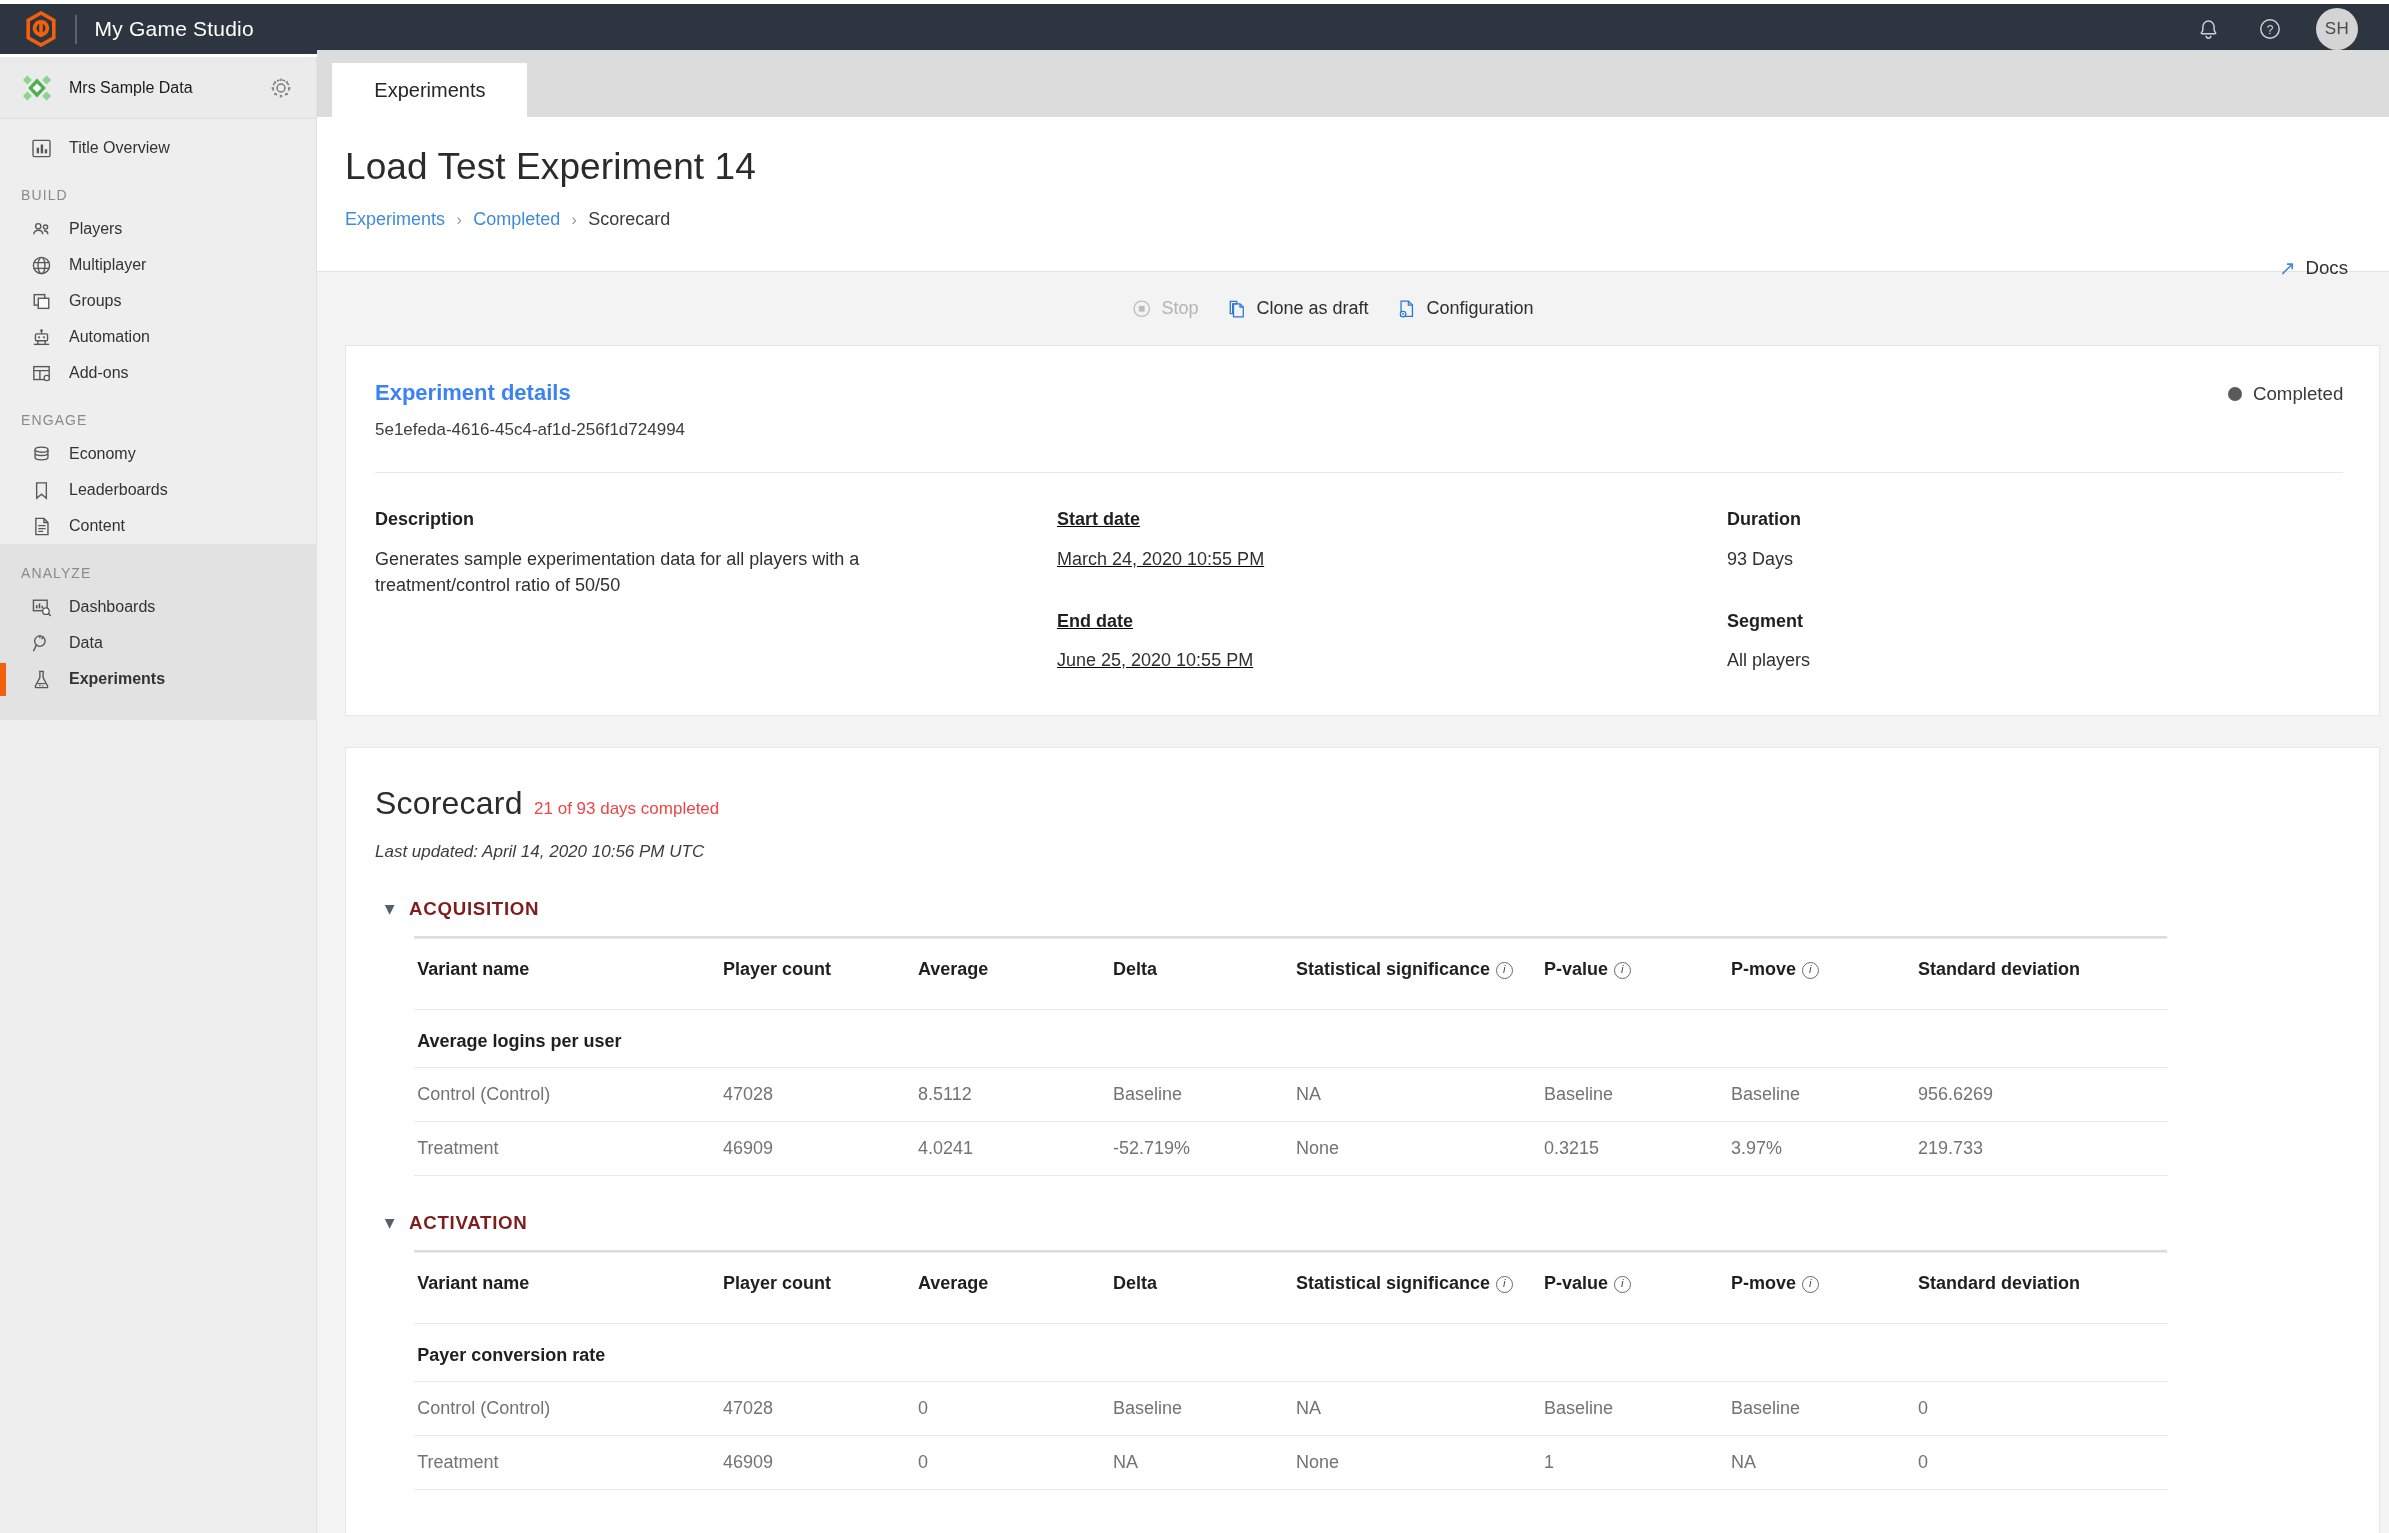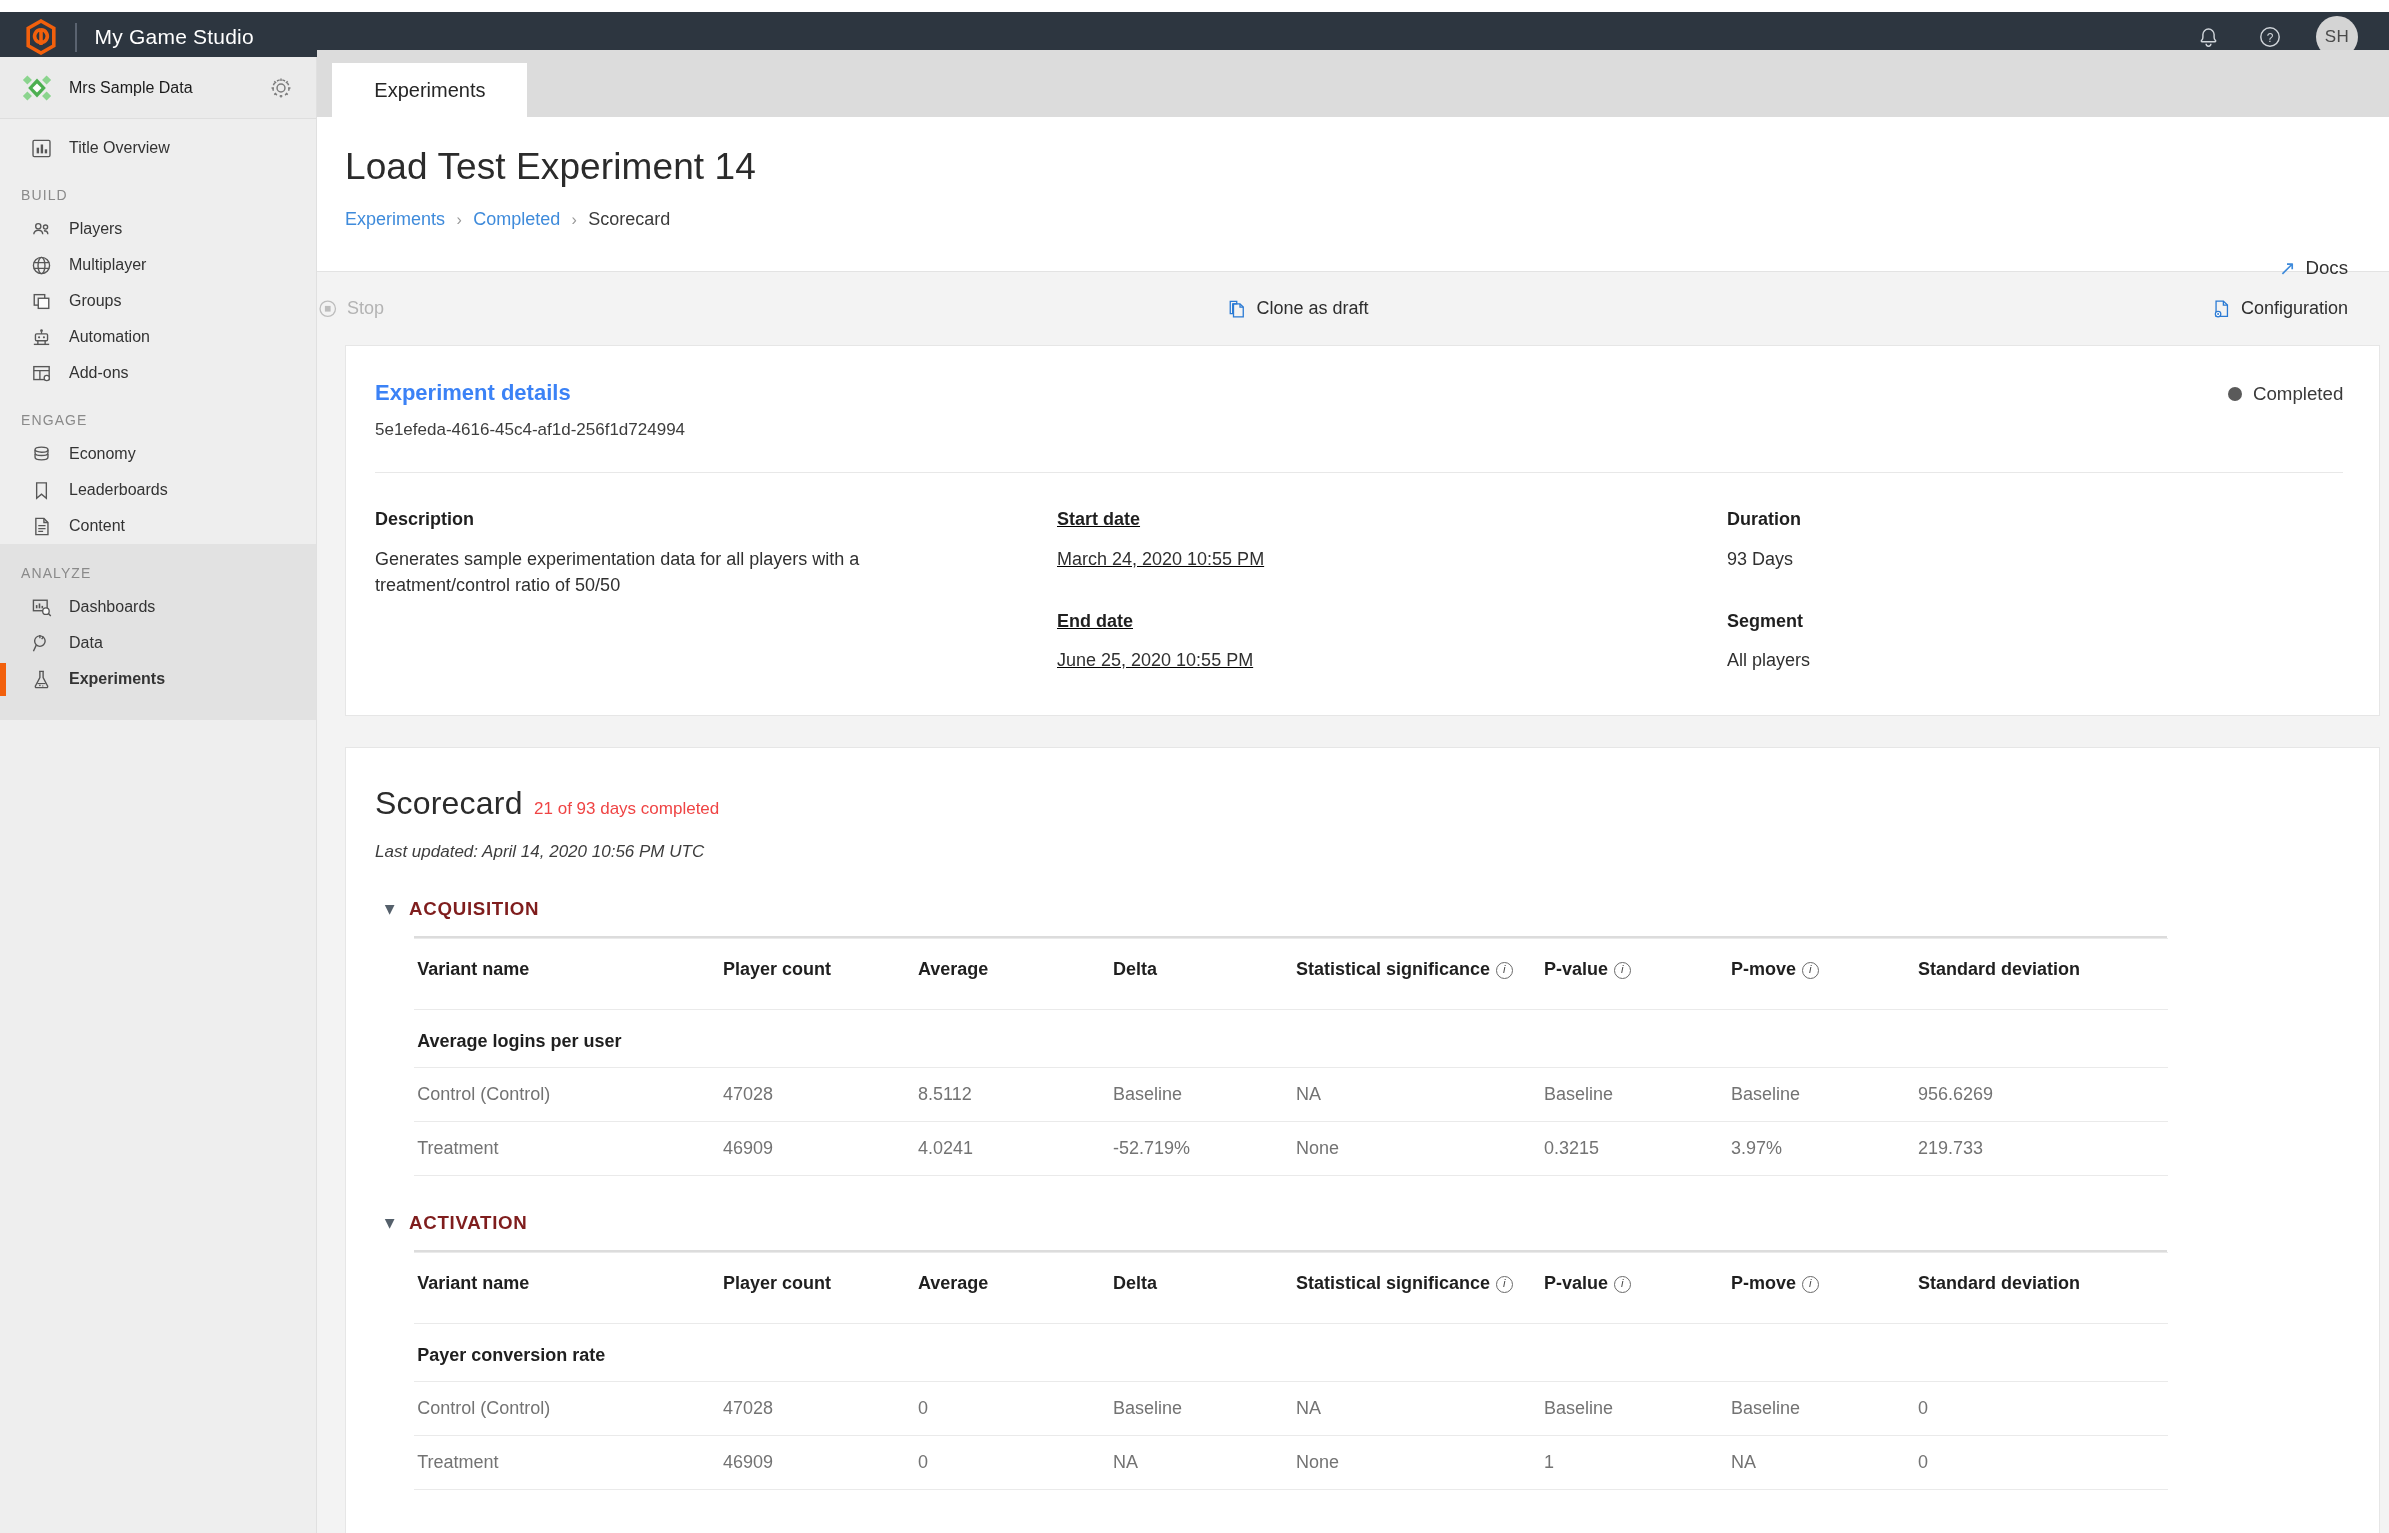--- a/index.html
+++ b/index.html
@@ -7,21 +7,21 @@
     width: 2389px; height: 1533px;
     font-family: "Liberation Sans", sans-serif;
     background: #ffffff;
     overflow: hidden;
     -webkit-font-smoothing: antialiased;
   }
   .app { position: relative; width: 2389px; height: 1533px; }
 
   
   .topbar {
-    position: absolute; top: 12px; left: 0; width: 2389px; height: 50px;
+    position: absolute; top: 4px; left: 0; width: 2389px; height: 50px;
     background: #2d3640; display: flex; align-items: center;
   }
   .brand-logo { margin-left: 23px; width: 36px; height: 36px; display: flex; align-items: center; justify-content: center; }
   .brand-divider { width: 1.6px; height: 29px; background: #5a6370; margin: 0 18px 0 16px; }
   .brand-title { color: #ffffff; font-size: 21px; letter-spacing: 0.2px; }
   .topbar-right { margin-left: auto; display: flex; align-items: center; gap: 32px; margin-right: 31px; }
   .tb-icon { width: 29px; height: 29px; display: flex; align-items: center; justify-content: center; cursor: pointer; }
   .avatar {
     width: 42px; height: 42px; border-radius: 50%; background: #d4d4d4;
     color: #4a4a4a; font-size: 17px; display: flex; align-items: center; justify-content: center;
@@ -82,21 +82,21 @@
   .docs-link {
     position: absolute; right: 42px; top: 140px; display: flex; align-items: center; gap: 9.7px;
     font-size: 18.7px; color: #303030; cursor: pointer;
   }
   .docs-arrow { color: #3f8bdb; font-size: 20px; line-height: 1; }
   .head-rule { height: 0.8px; background: #e3e3e3; margin-top: 41px; }
 
   
   .workarea { background: #f3f3f3; padding: 0 0 0 0; min-height: 1251px; }
   .actionbar {
-    height: 73px; display: flex; align-items: center; justify-content: space-between;
+    height: 73px; display: flex; align-items: center; justify-content: center;
     gap: 28px; padding-right: 42px;
   }
   .action {
     display: flex; align-items: center; gap: 9px; font-size: 18px; color: #2e2e2e; cursor: pointer;
   }
   .action.disabled { color: #b3b3b3; cursor: default; }
   .action .a-icon { width: 21px; height: 21px; display: flex; align-items: center; justify-content: center; }
 
   .card {
     background: #ffffff; border: 0.8px solid #e6e6e6; margin: 0 9.7px 0 28px; position: relative;

